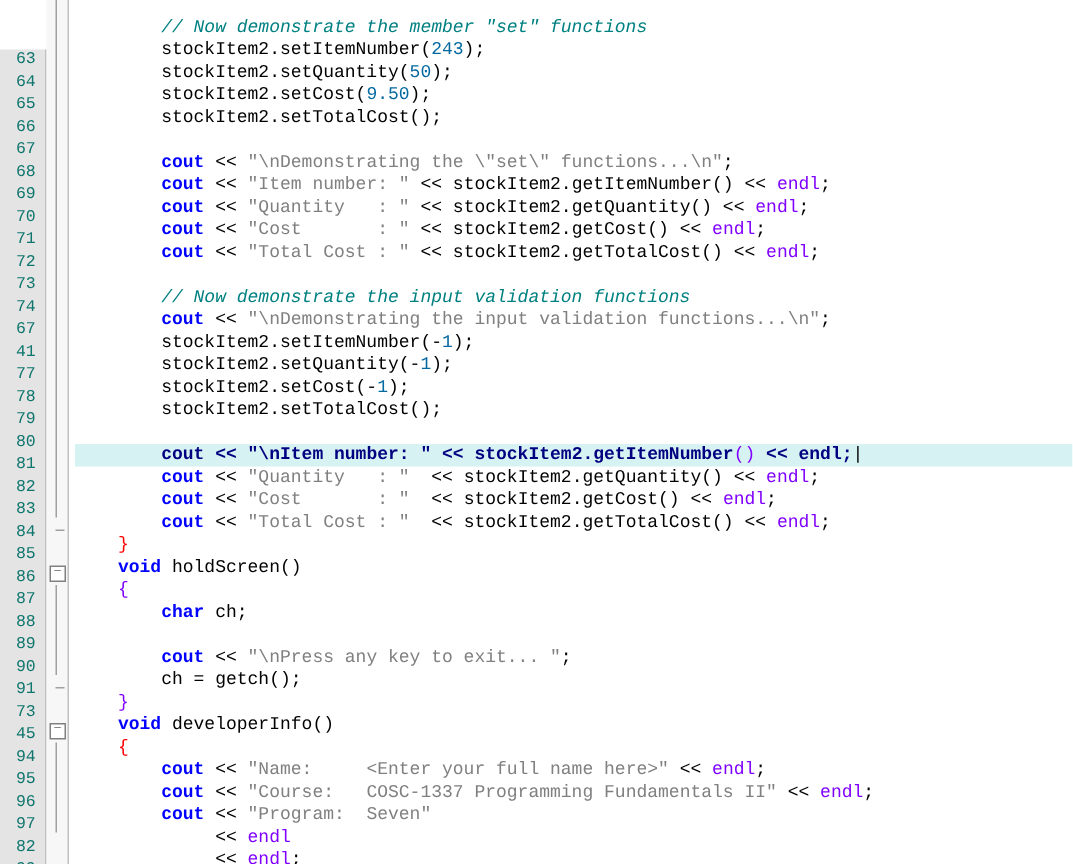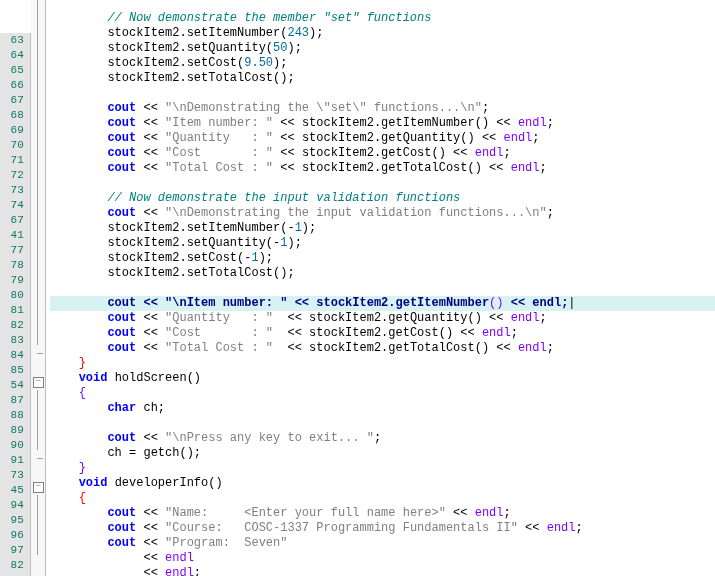--- a/index.html
+++ b/index.html
@@ -108,21 +108,21 @@
       <div>41</div>
       <div>77</div>
       <div>78</div>
       <div>79</div>
       <div>80</div>
       <div>81</div>
       <div>82</div>
       <div>83</div>
       <div>84</div>
       <div>85</div>
-      <div>54</div>
+      <div>86</div>
       <div>87</div>
       <div>88</div>
       <div>89</div>
       <div>90</div>
       <div>91</div>
       <div>73</div>
       <div>45</div>
       <div>94</div>
       <div>95</div>
       <div>96</div>

